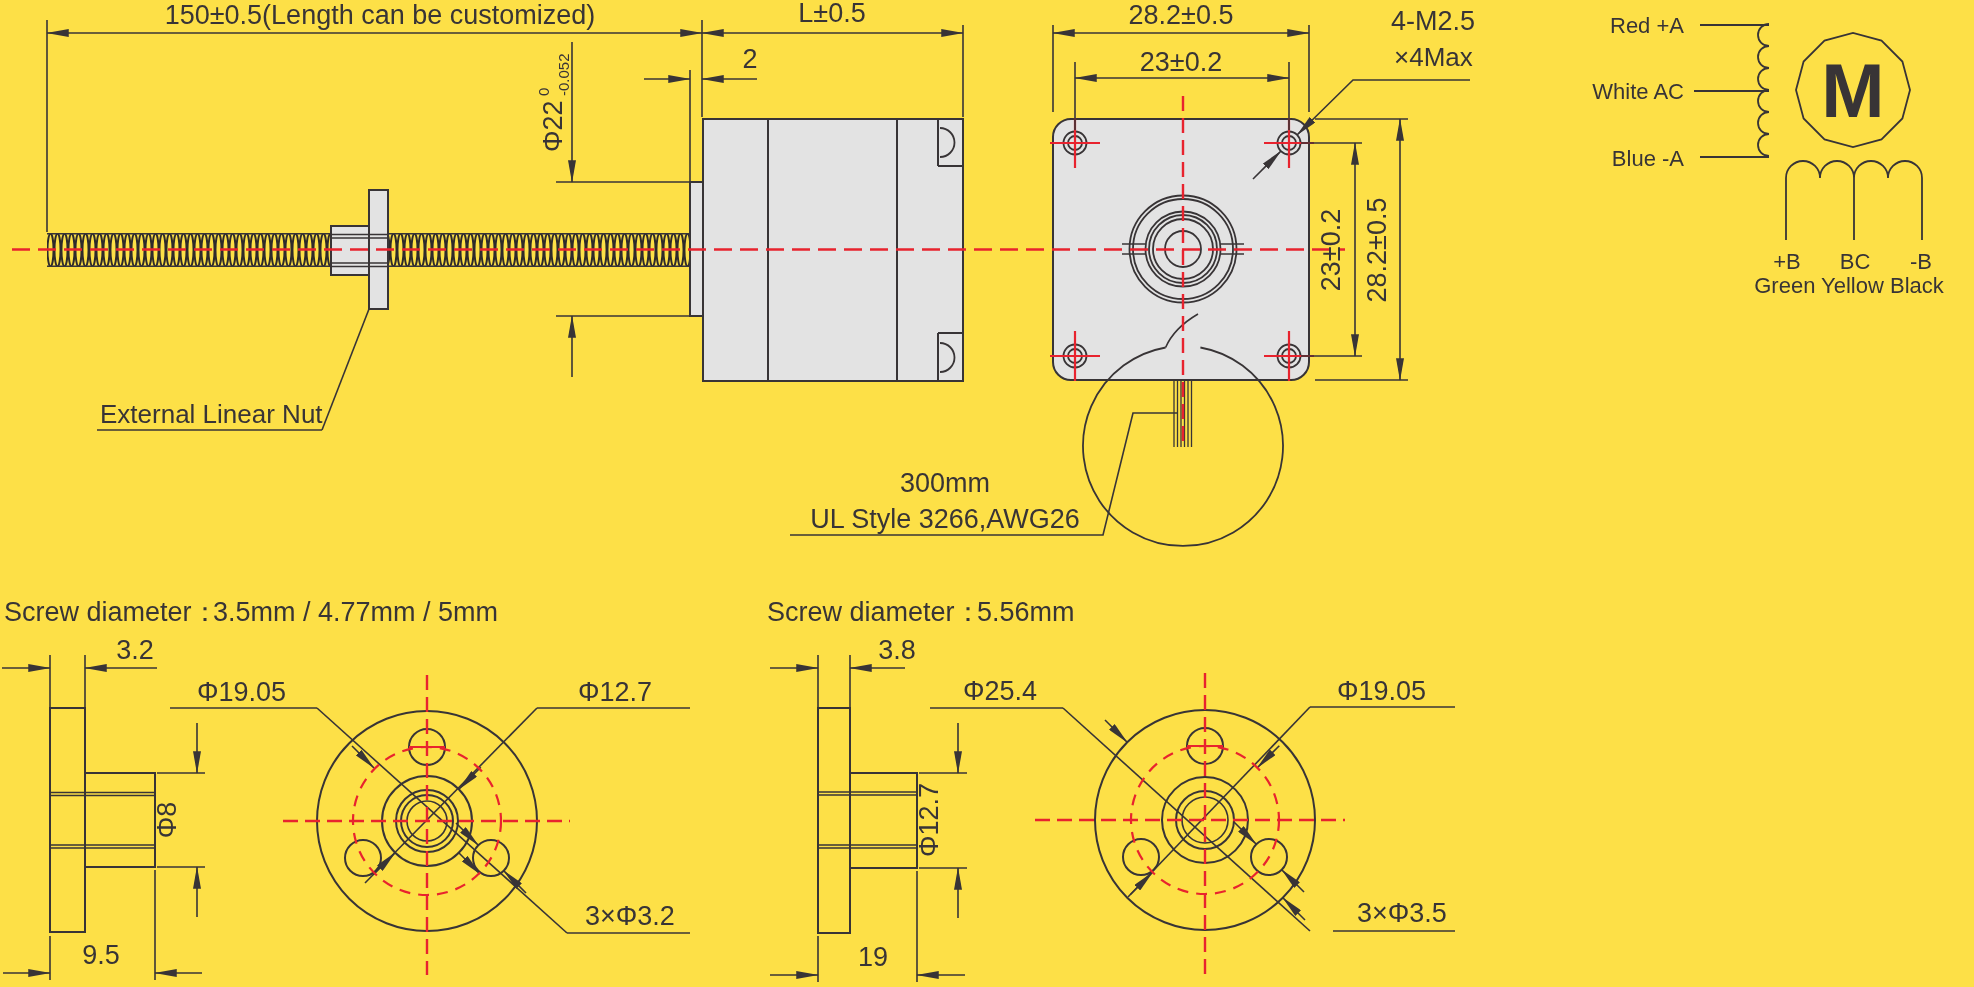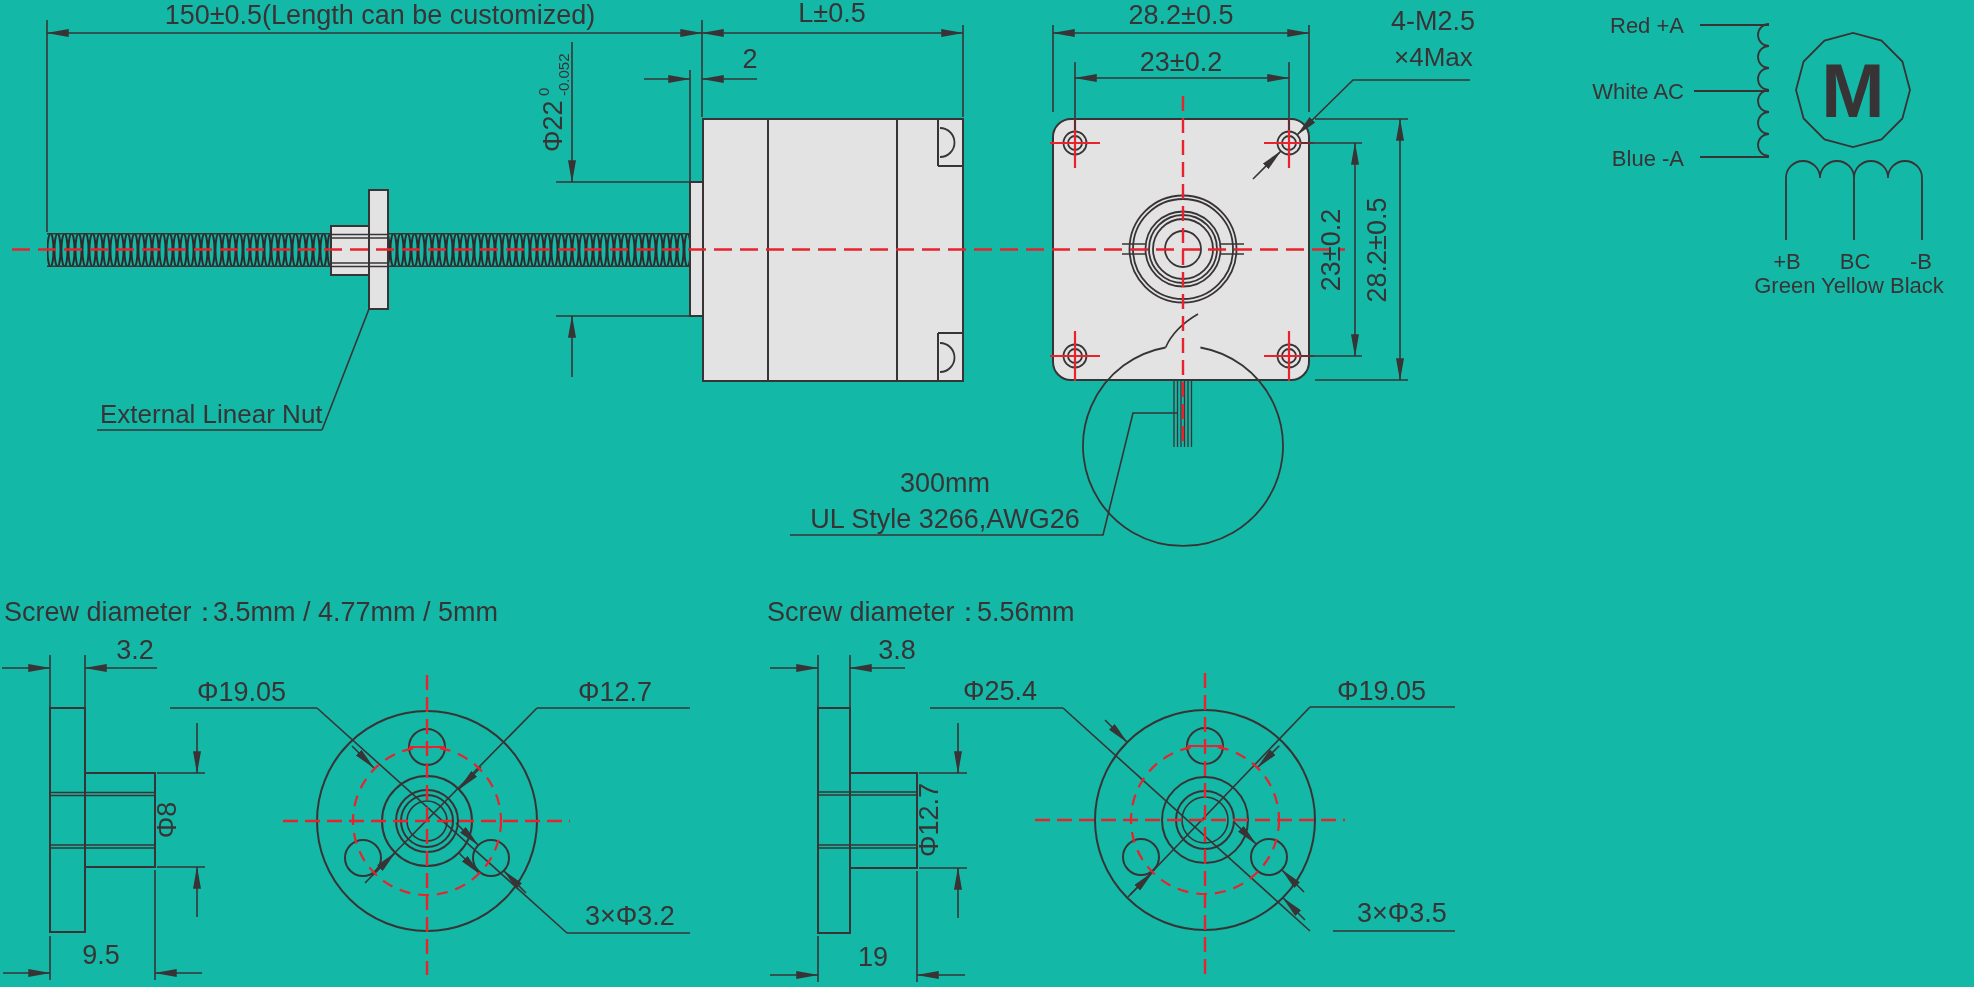--- a/index.html
+++ b/index.html
@@ -1,16 +1,16 @@
 <!DOCTYPE html>
 <html><head>
 <meta charset="utf-8">
 <style>
   html,body{margin:0;padding:0;background:#ffffff;}
-  .stage{width:1974px;height:987px;position:relative;background:#14b8a6;overflow:hidden;text-align:right;}
+  .stage{width:1974px;height:987px;position:relative;background:#fde047;overflow:hidden;text-align:right;}
   svg{display:block;}
   text{font-family:"Liberation Sans","DejaVu Sans",sans-serif;fill:#383436;}
   .dim{font-size:27px;}
   .dim-s{font-size:26px;}
   .tol{font-size:15px;}
   .wire{font-size:22px;}
   .title{font-size:27px;}
   .msym{font-size:76px;font-weight:bold;}
 </style>
 </head>

